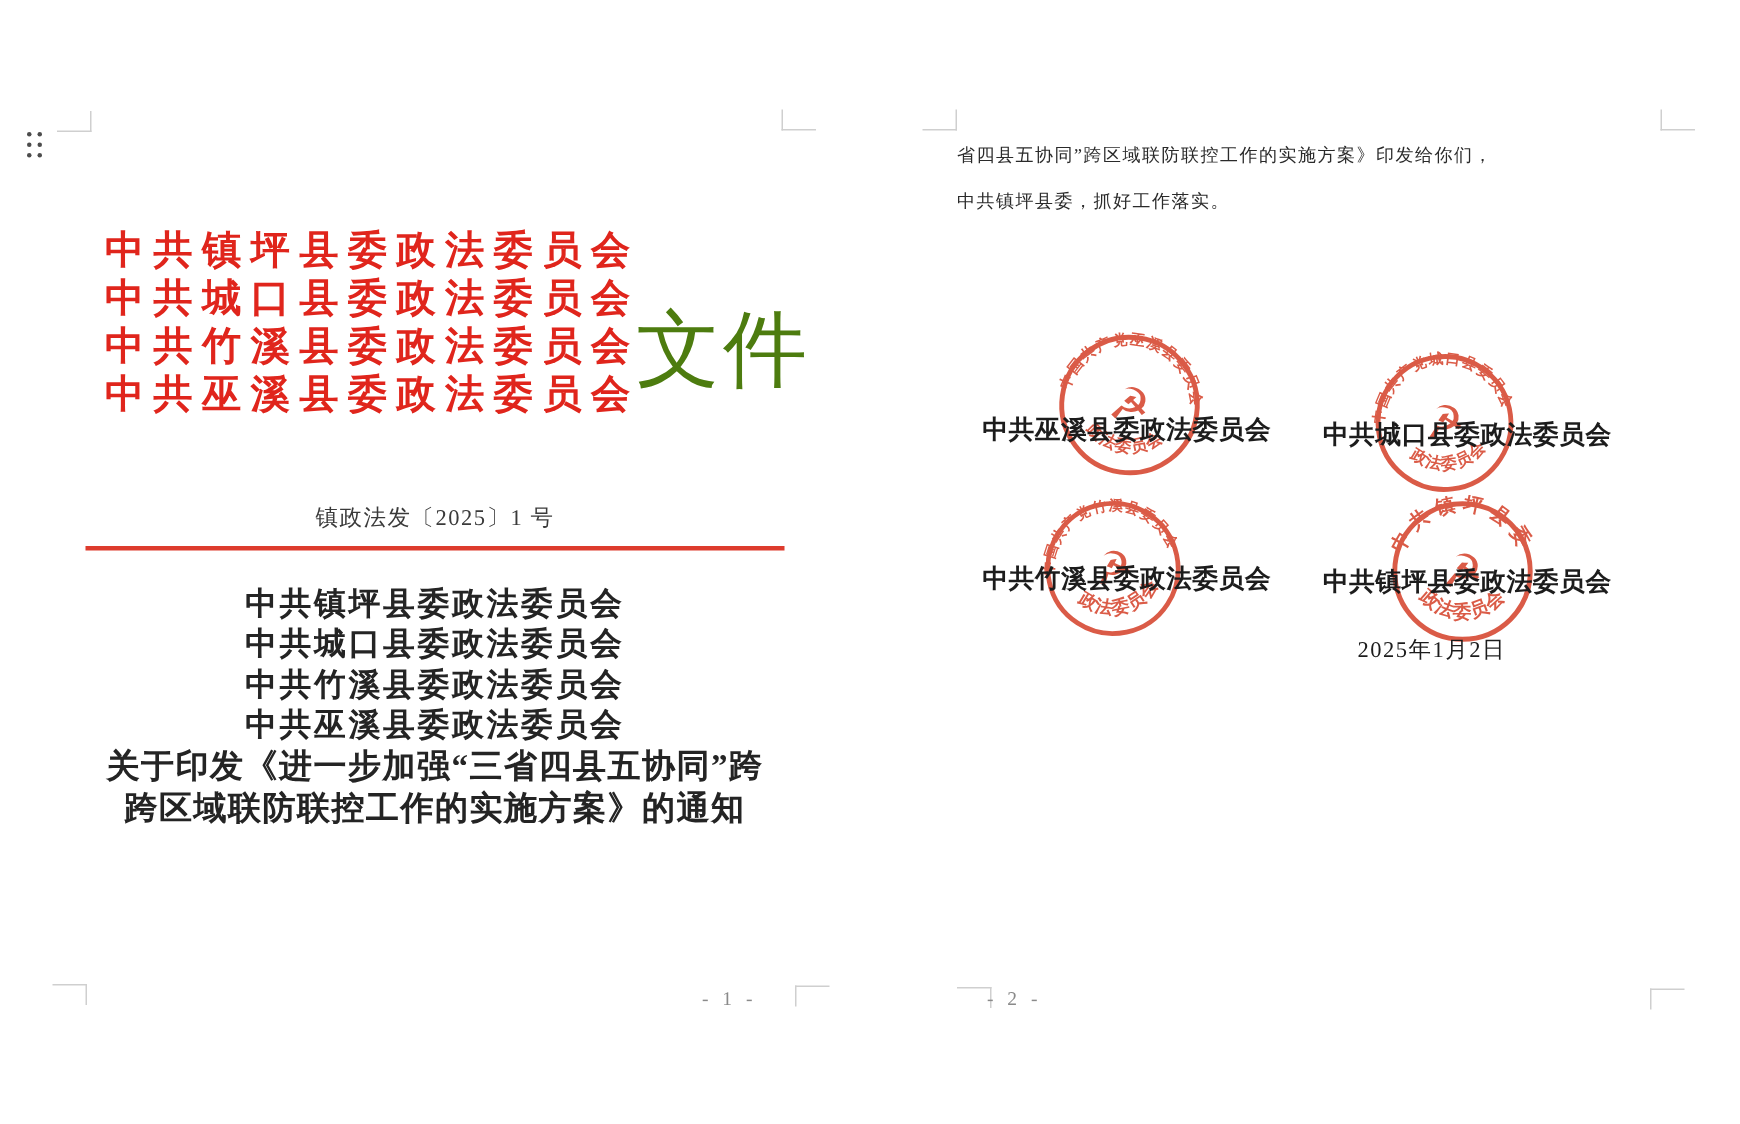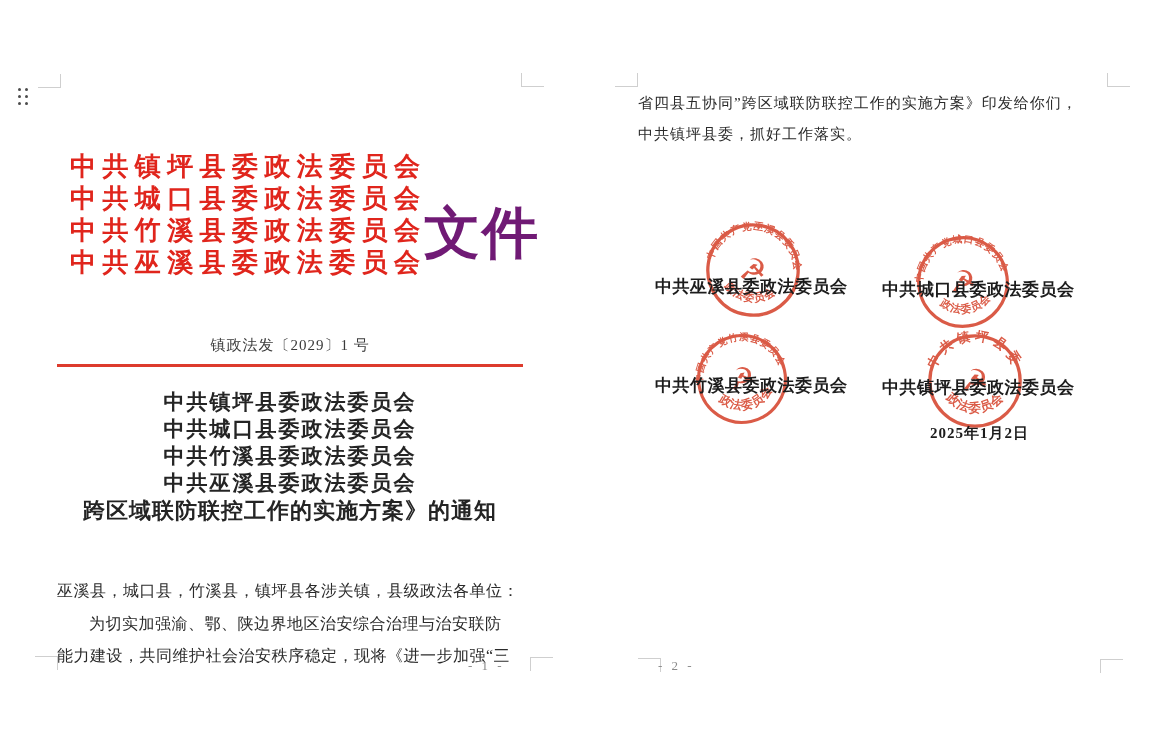--- a/index.html
+++ b/index.html
@@ -16,49 +16,49 @@
   
   .crop{width:22px;height:13px;}
   .crop.tl{border-right:1.5px solid #cfcfcf;border-bottom:1.5px solid #cfcfcf;}
   .crop.tr{border-left:1.5px solid #cfcfcf;border-bottom:1.5px solid #cfcfcf;}
   .crop.bl{border-right:1.5px solid #cfcfcf;border-top:1.5px solid #cfcfcf;}
   .crop.br{border-left:1.5px solid #cfcfcf;border-top:1.5px solid #cfcfcf;}
 
   
   .letterhead{left:70px;top:151px;width:352px;color:#e0251c;font-weight:bold;font-size:26px;line-height:32px;}
   .letterhead .lh-line{text-align:justify;text-align-last:justify;letter-spacing:2px;white-space:nowrap;}
-  .doc-label{left:424px;top:196px;font-size:56px;font-weight:bold;color:#701a75;letter-spacing:2px;}
+  .doc-label{left:424px;top:196px;font-size:56px;font-weight:normal;color:#4d7c0f;letter-spacing:2px;}
   .doc-number{left:58px;top:336px;width:464px;text-align:center;font-size:15px;color:#3a3a3a;letter-spacing:1px;}
   .red-rule{left:57px;top:364px;width:466px;height:3px;background:#dd3b2d;}
 
   
   .title-block{left:48px;top:389px;width:484px;text-align:center;color:#242424;font-weight:bold;}
   .title-org{font-size:21px;line-height:27px;letter-spacing:2px;}
   .title-subject{font-size:22px;line-height:28px;letter-spacing:1px;}
 
   
   .body1{left:57px;top:575px;width:470px;font-size:16px;line-height:32.5px;color:#2a2a2a;letter-spacing:0.5px;}
   .body1 .indent{text-indent:2em;}
-  .body2{left:638px;top:88px;width:478px;font-size:15px;line-height:31px;color:#2a2a2a;letter-spacing:1px;}
+  .body2{left:638px;top:88px;width:478px;font-size:12px;line-height:31px;color:#2a2a2a;letter-spacing:1px;}
 
   .pagenum{font-size:13px;color:#8a8a8a;letter-spacing:3px;font-family:"Liberation Serif",serif;}
   .pg1{left:468px;top:658px;}
   .pg2{left:658px;top:658px;}
 
   
   .seal{position:absolute;opacity:0.88;}
   .seal svg{display:block;}
   .seal-ring{fill:none;stroke:#d6452e;stroke-width:4.5;}
   .seal-arc{font-size:13.5px;font-weight:bold;fill:#d6452e;letter-spacing:1.5px;font-family:"Liberation Serif",serif;}
   .seal-arc.big{font-size:18px;letter-spacing:6px;}
   .seal-bottom{font-size:15px;font-weight:bold;fill:#d6452e;letter-spacing:1px;font-family:"Liberation Serif",serif;}
   .seal-bottom.big{font-size:17px;}
   .seal-emblem{font-size:42px;fill:#d6452e;font-family:"DejaVu Sans",sans-serif;}
   .sig-name{position:absolute;font-size:17px;font-weight:bold;color:#1c1c1c;letter-spacing:0.5px;white-space:nowrap;}
-  .sig-date{left:905px;top:424px;font-size:15px;font-weight:bold;color:#1c1c1c;letter-spacing:1px;margin-left:25px;}
+  .sig-date{left:905px;top:424px;font-size:15px;font-weight:normal;color:#1c1c1c;letter-spacing:1px;}
 </style>
 </head>
 <body>
 
 <div id="canvas">
 
   <div class="abs drag-handle">
     <i></i>
       <i></i>
       <i></i>
@@ -78,36 +78,32 @@
   <div class="abs crop br" style="left:1100px;top:659px;"></div>
 
   <div class="abs letterhead">
     <div class="lh-line">中共镇坪县委政法委员会</div>
     <div class="lh-line">中共城口县委政法委员会</div>
     <div class="lh-line">中共竹溪县委政法委员会</div>
     <div class="lh-line">中共巫溪县委政法委员会</div>
   </div>
   <div class="abs doc-label">文件</div>
 
-  <div class="abs doc-number">镇政法发〔2029〕1 号</div>
+  <div class="abs doc-number">镇政法发〔2025〕1 号</div>
   <div class="abs red-rule"></div>
 
   <div class="abs title-block">
     <div class="title-org">中共镇坪县委政法委员会</div>
     <div class="title-org">中共城口县委政法委员会</div>
     <div class="title-org">中共竹溪县委政法委员会</div>
     <div class="title-org">中共巫溪县委政法委员会</div>
+    <div class="title-subject">关于印发《进一步加强“三省四县五协同”跨</div>
     <div class="title-subject">跨区域联防联控工作的实施方案》的通知</div>
   </div>
 
-  <div class="abs body1">
-    <div>巫溪县，城口县，竹溪县，镇坪县各涉关镇，县级政法各单位：</div>
-    <div class="indent">为切实加强渝、鄂、陕边界地区治安综合治理与治安联防</div>
-    <div>能力建设，共同维护社会治安秩序稳定，现将《进一步加强“三</div>
-  </div>
 
   <div class="abs pagenum pg1">- 1 -</div>
 
   <div class="abs body2">
     <div>省四县五协同”跨区域联防联控工作的实施方案》印发给你们，</div>
     <div>中共镇坪县委，抓好工作落实。</div>
   </div>
 
   <div class="seal" style="left:694px;top:219px;transform:rotate(8deg);">
     <svg width="118" height="102" viewBox="0 0 140 140">

